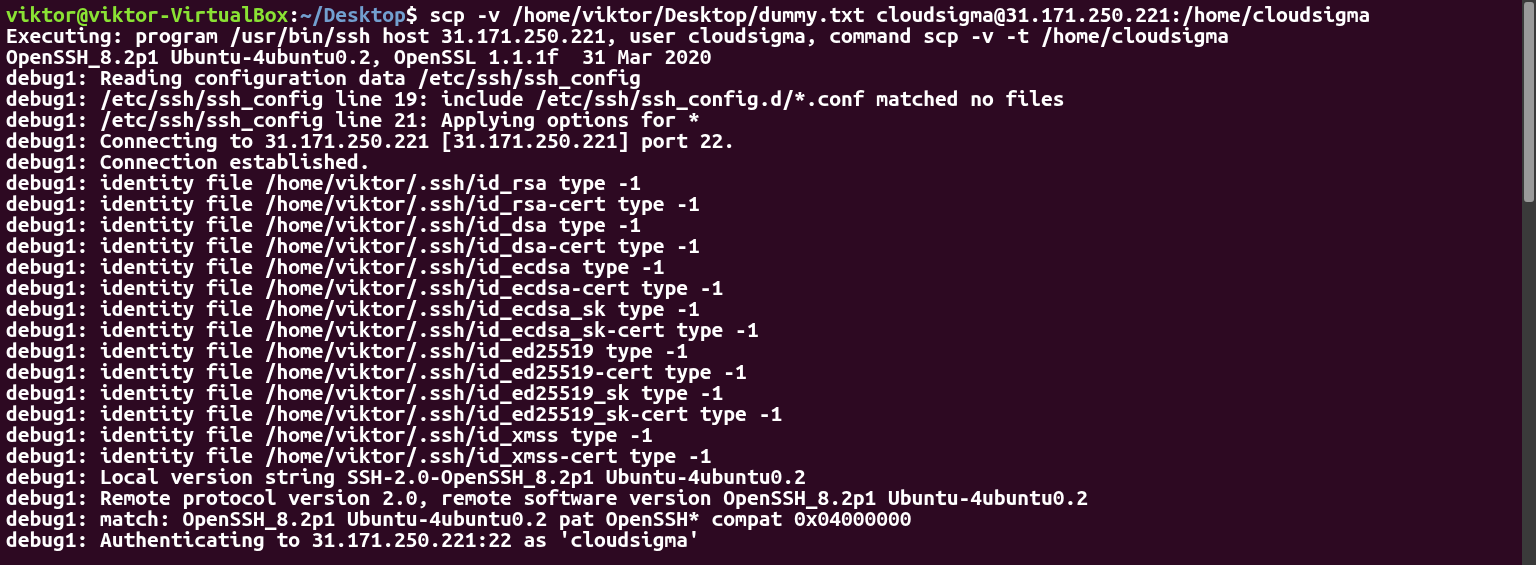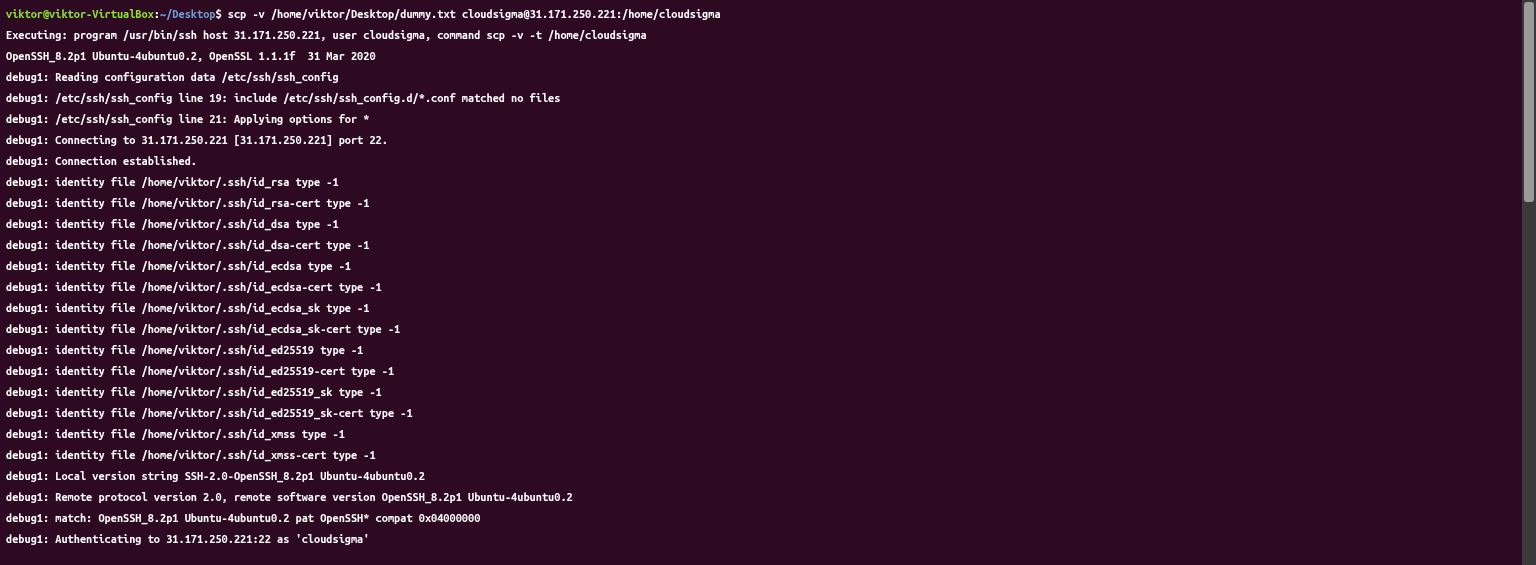--- a/index.html
+++ b/index.html
@@ -11,21 +11,21 @@
   }
   body {
     background: #2d0922;
     display: flex;
   }
   .terminal {
     flex: 1;
     background: #2d0922;
     padding: 4px 6px;
     font-family: "Ubuntu Mono", "DejaVu Sans Mono", Menlo, Consolas, monospace;
-    font-size: 11px;
+    font-size: 21px;
     line-height: 21px;
     color: #ffffff;
     white-space: pre;
     overflow: auto;
     font-weight: 600;
     letter-spacing: 0px;
   }
   .prompt-user { color: #8ae234; font-weight: 700; }
   .prompt-path { color: #729fcf; font-weight: 700; }
   .prompt-dollar { color: #ffffff; font-weight: 700; }

